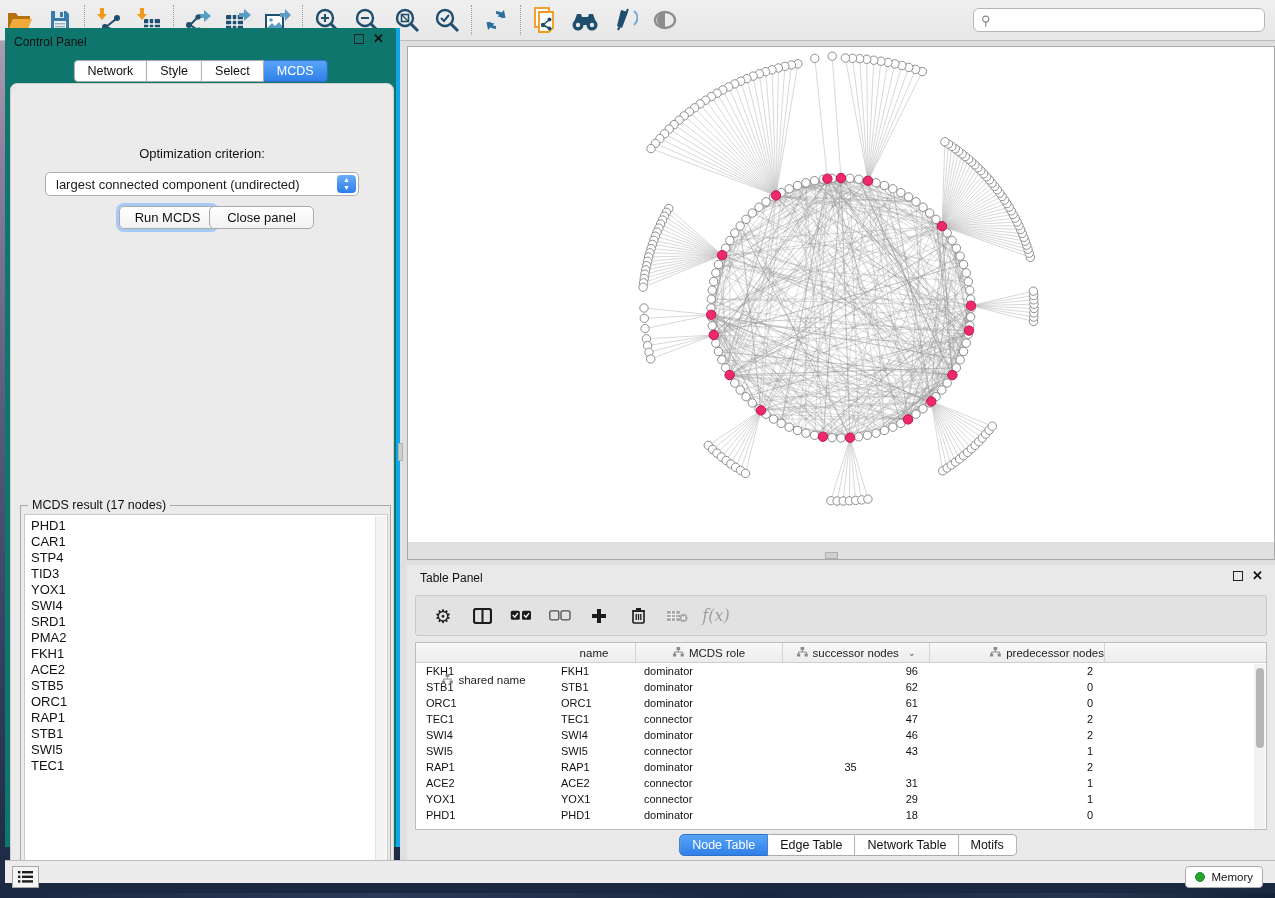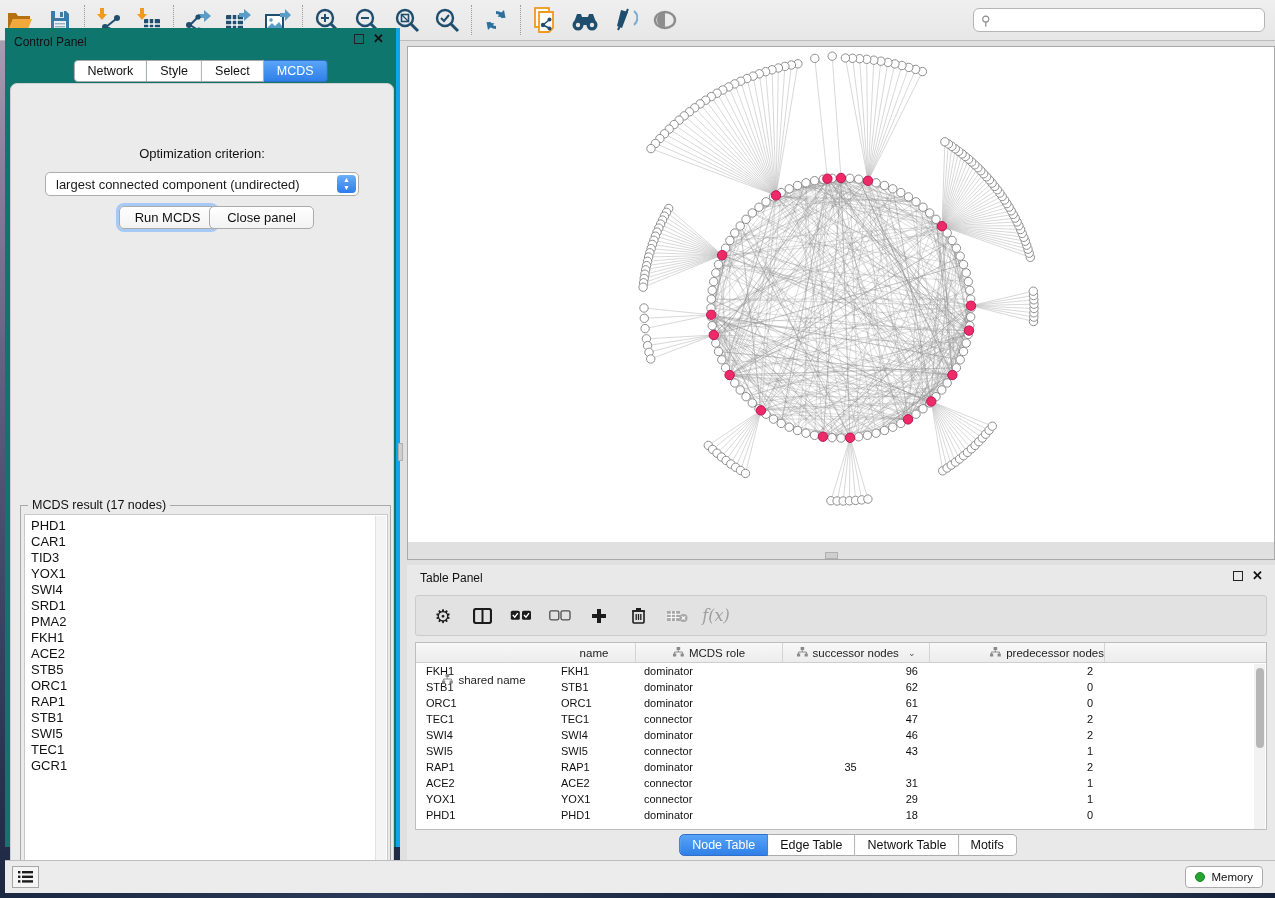--- a/index.html
+++ b/index.html
@@ -84,21 +84,21 @@
   #tbl-scroll { position:absolute; right:1px; top:21px; width:11px; height:165px; background:#f2f2f2; }
   #tbl-thumb { position:absolute; left:1.5px; top:4px; width:8px; height:80px; background:#b6b6b6; border-radius:4px; }
   #table-tabs { position:absolute; left:50%; transform:translateX(-50%); top:269px; display:flex; }
   .ttab { height:22px; padding:0 12px; background:#fff; border:1px solid #ababab; border-left:none; font-size:12.5px;
           display:flex; align-items:center; color:#111; }
   .ttab:first-child { border-left:1px solid #ababab; border-radius:5px 0 0 5px;margin-left:14px; }
   .ttab:last-child { border-radius:0 5px 5px 0;padding-left:11px; }
   .ttab.active { background:linear-gradient(#58a4f8,#2f80e8); border-color:#2f6fc8; color:#fff; }
 
   
-  #status-bar { left:5px; top:860px; width:1270px; height:33px; background:#ececec; border-top:1px solid #bdbdbd;text-decoration:underline; }
+  #status-bar { left:5px; top:860px; width:1270px; height:23px; background:#ececec; border-top:1px solid #bdbdbd;text-decoration:underline; }
   #list-btn { position:absolute; left:7px; top:5px; width:27px; height:22px; background:#f5f5f5; border:1px solid #a6a6a6;
               display:flex; align-items:center; justify-content:center; }
   #memory-btn { position:absolute; right:12px; top:5px; height:22px; padding:0 9px; background:#fff; border:1px solid #ababab;
                 border-radius:4px; display:flex; align-items:center; gap:6px; font-size:11.5px; color:#111; }
   #memory-dot { width:10px; height:10px; border-radius:50%; background:#27a532; border:1px solid #1d8527; }
   #bottom-strip { left:0; top:893px; width:1275px; height:5px;
                   background:linear-gradient(90deg,#1b2843,#2b3a58 30%,#1a2741 60%,#27364f 85%,#152138); }
 </style>
 </head>
 <body>
@@ -292,34 +292,34 @@
     </div>
     <div id="closep-btn" class="pushbtn">
       <span>Close panel</span>
     </div>
     <div id="mcds-fieldset">
       <span id="mcds-legend">MCDS result (17 nodes)</span>
       <div id="mcds-listbox">
         <div id="mcds-list">
             <div class="mcds-item">PHD1</div>
             <div class="mcds-item">CAR1</div>
+            <div class="mcds-item">STP4</div>
             <div class="mcds-item">TID3</div>
             <div class="mcds-item">YOX1</div>
             <div class="mcds-item">SWI4</div>
             <div class="mcds-item">SRD1</div>
             <div class="mcds-item">PMA2</div>
             <div class="mcds-item">FKH1</div>
             <div class="mcds-item">ACE2</div>
             <div class="mcds-item">STB5</div>
             <div class="mcds-item">ORC1</div>
             <div class="mcds-item">RAP1</div>
             <div class="mcds-item">STB1</div>
             <div class="mcds-item">SWI5</div>
             <div class="mcds-item">TEC1</div>
-            <div class="mcds-item">GCR1</div>
           </div>
         <div id="mcds-scroll"></div>
       </div>
     </div>
   </div>
 </div>
 
 <div id="workspace" class="abs">
 
   <div id="net-window">

